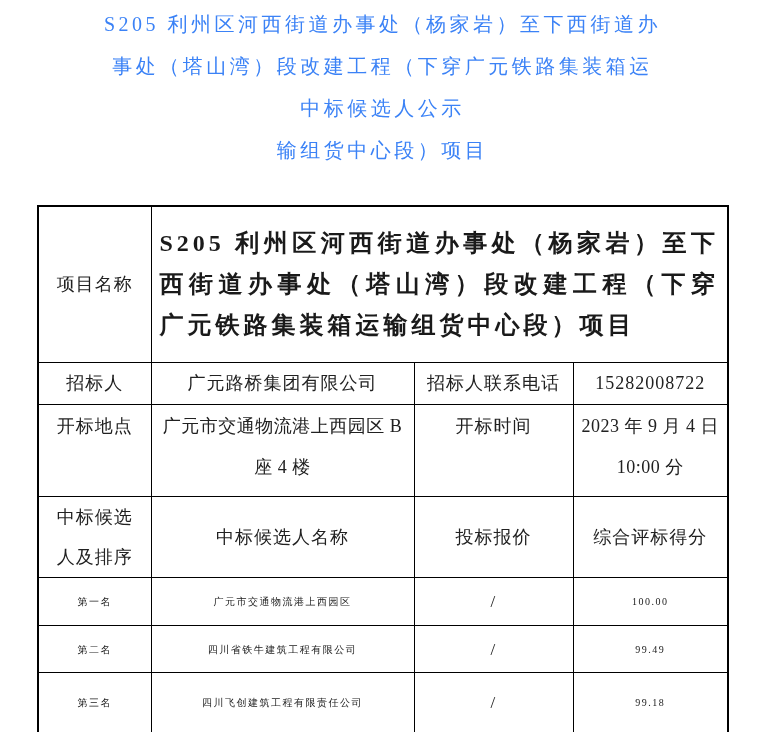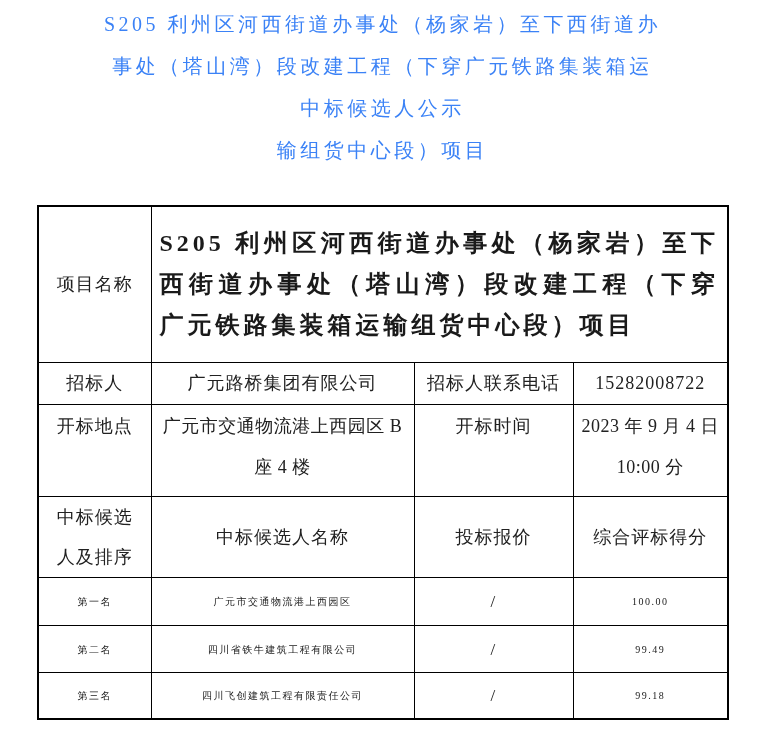--- a/index.html
+++ b/index.html
@@ -36,21 +36,21 @@
   }
   td:first-child{padding:0 12px;}
   tr.r1{height:125px;}
   tr.r2{height:42px;}
   tr.r3{height:85px;}
   tr.r4{height:43px;}
   tr.r5{height:80px;}
   tr.r5 td{line-height:40px;}
   tr.r6{height:48px;}
   tr.r7{height:47px;}
-  tr.r8{height:46px;}
+  tr.r8{height:60px;}
   tr.r3 td{vertical-align:top;padding-top:1px;}
   td.project-value{
     font-size:24px;
     letter-spacing:4px;
     font-weight:600;
     text-align:justify;
     padding:16px 8px;
     line-height:41px;
     color:#1a1a1a;
   }

